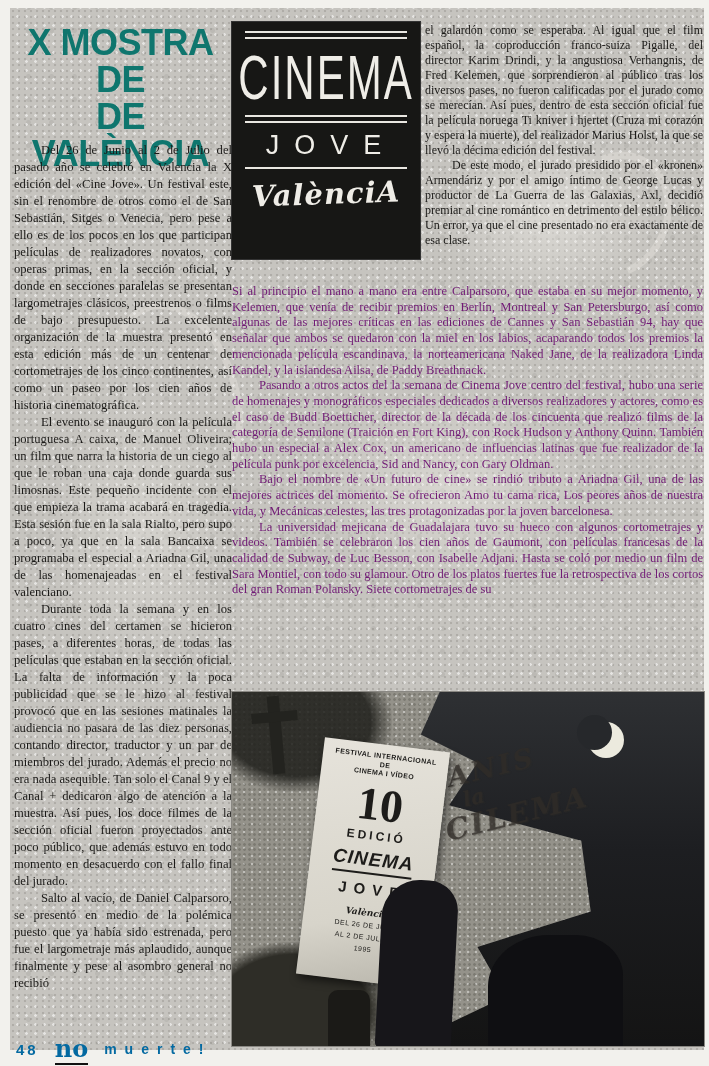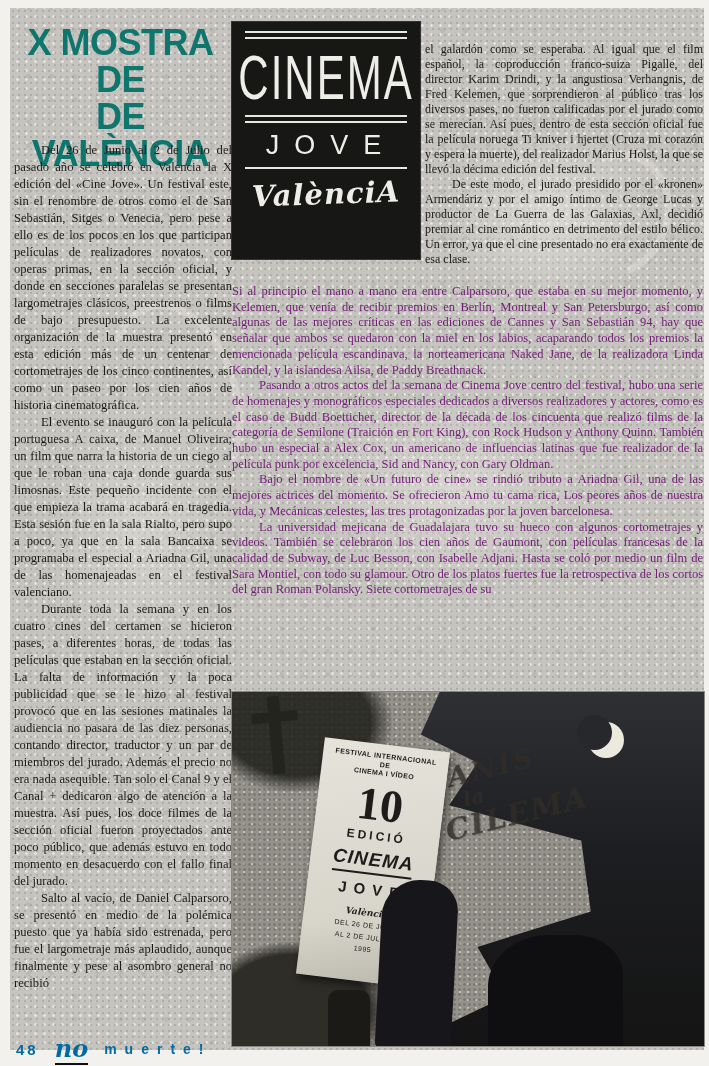--- a/index.html
+++ b/index.html
@@ -50,21 +50,21 @@
     letter-spacing:2px; transform:scaleY(1.5); white-space:nowrap; }
   .logo-jove { text-align:center; font-family:"Liberation Sans", sans-serif; font-weight:400;
     font-size:27px; letter-spacing:15px; text-indent:10px; margin:7px 0 6px; }
   .logo-city { text-align:center; font-family:"DejaVu Serif", serif; font-style:italic;
     font-weight:700; font-size:29px; letter-spacing:1px; transform:rotate(-2deg); margin-top:8px; }
 
   
   .col-left { position:absolute; left:14px; top:142px; width:218px; height:893px;
     font-size:12.6px; line-height:17px; color:#1b1a18; text-align:justify; overflow:hidden; }
   .col-right { position:absolute; left:425px; top:23px; width:278px; height:260px;
-    font-size:12px; line-height:15px; color:#1b1a18; text-align:justify; overflow:hidden;margin-top:19px; }
+    font-size:12px; line-height:15px; color:#1b1a18; text-align:justify; overflow:hidden; }
   .full-width { position:absolute; left:232px; top:284px; width:471px; height:404px;
     font-size:12.5px; line-height:15.7px; color:#701a75; text-align:justify; overflow:hidden; }
   p.indent { text-indent:27px; }
 
   
   .photo { position:absolute; left:232px; top:692px; width:472px; height:354px;
     background:linear-gradient(180deg,#2e3033 0%,#1d1e21 45%,#141414 100%);
     overflow:hidden; box-shadow:0 0 0 1px #8a8883; }
   .wall { position:absolute; inset:0; z-index:1;
     background-color:#94928a;
@@ -113,21 +113,21 @@
   .fig-right { position:absolute; left:256px; top:243px; width:135px; height:115px; z-index:4;
     background:#0f0f12; border-radius:45% 35% 0 0; }
   .fig-bottle { position:absolute; left:96px; top:298px; width:42px; height:60px; z-index:5;
     background:#1b1a17; border-radius:10px 10px 4px 4px; }
 
   
   .footer { position:absolute; left:16px; top:1036px; width:320px; height:26px;
     display:flex; align-items:center; color:#0369a1; }
   .page-num { font-family:"Liberation Sans", sans-serif; font-weight:700; font-size:15px;
     letter-spacing:3px; }
-  .mag-logo { font-family:"DejaVu Serif", serif; font-style:italic; font-weight:700;
+  .mag-logo { font-family:"DejaVu Serif", serif; font-weight:700;
     font-size:24px; margin-left:16px; line-height:20px; }
   .mag-logo .u { border-bottom:2px solid #111; }
   .action { font-family:"Liberation Sans", sans-serif; font-weight:700; font-size:14px;
     letter-spacing:8px; margin-left:16px; }
 </style>
 </head>
 <body>
 
 <div class="scan"></div>
 <div class="blob blob1"></div>

